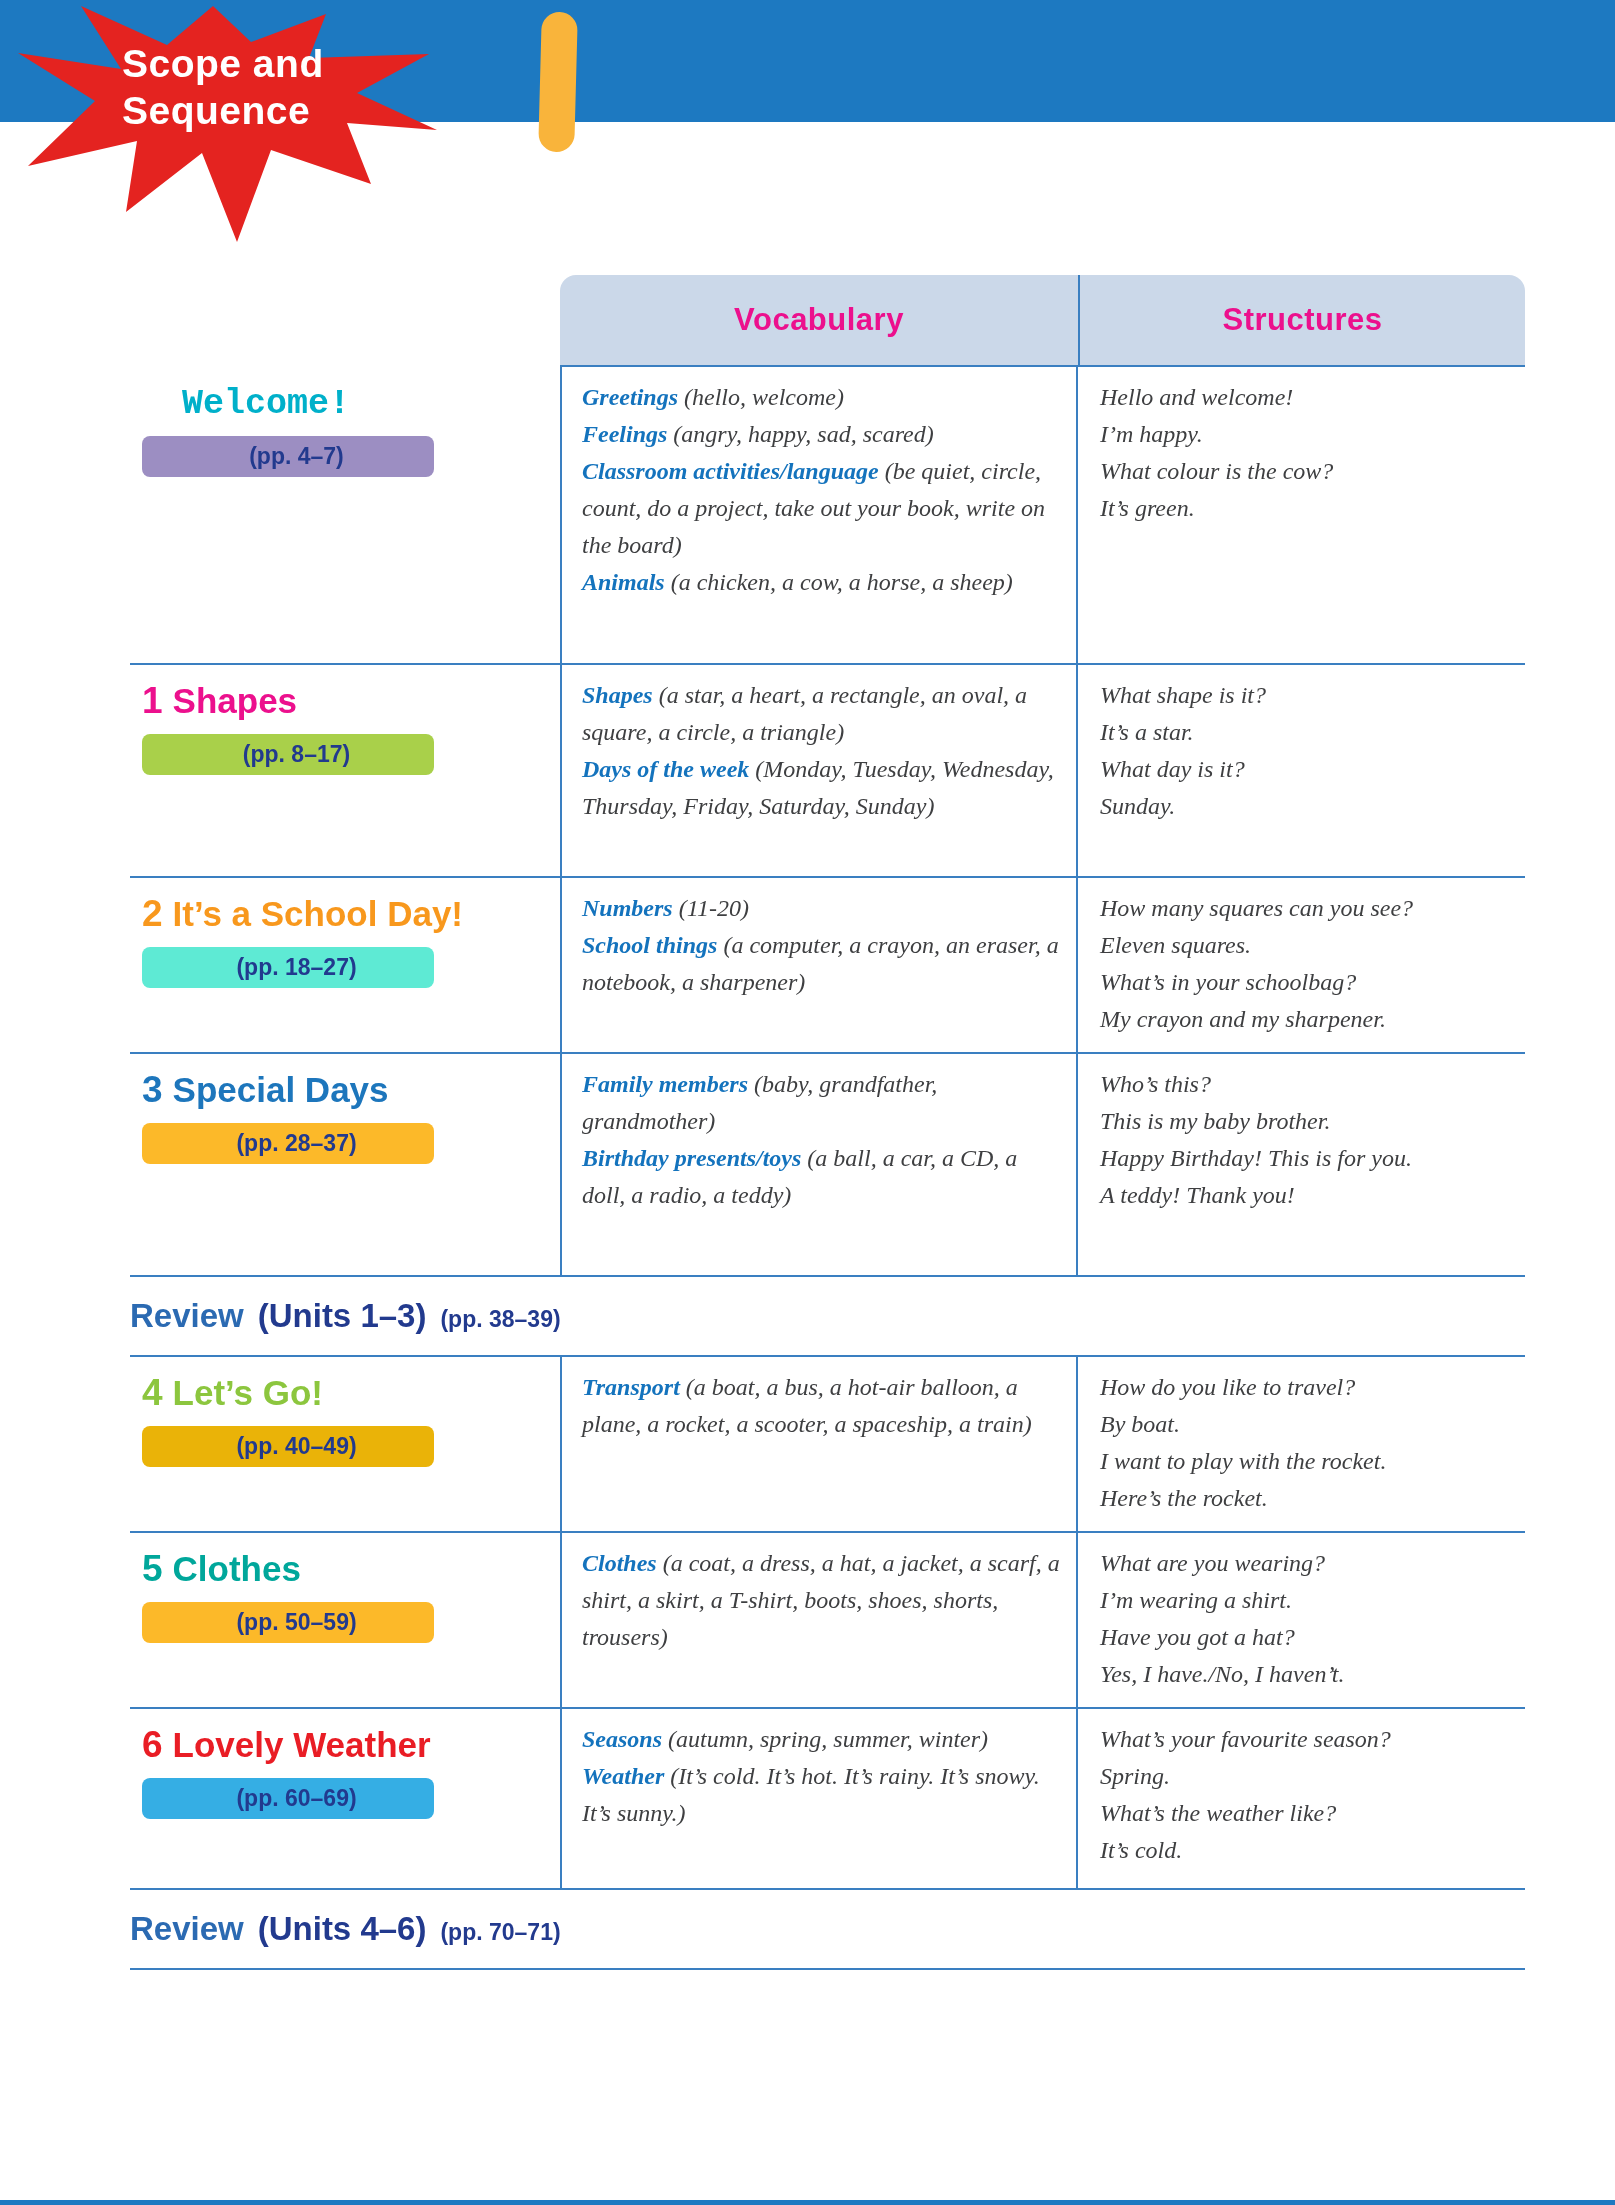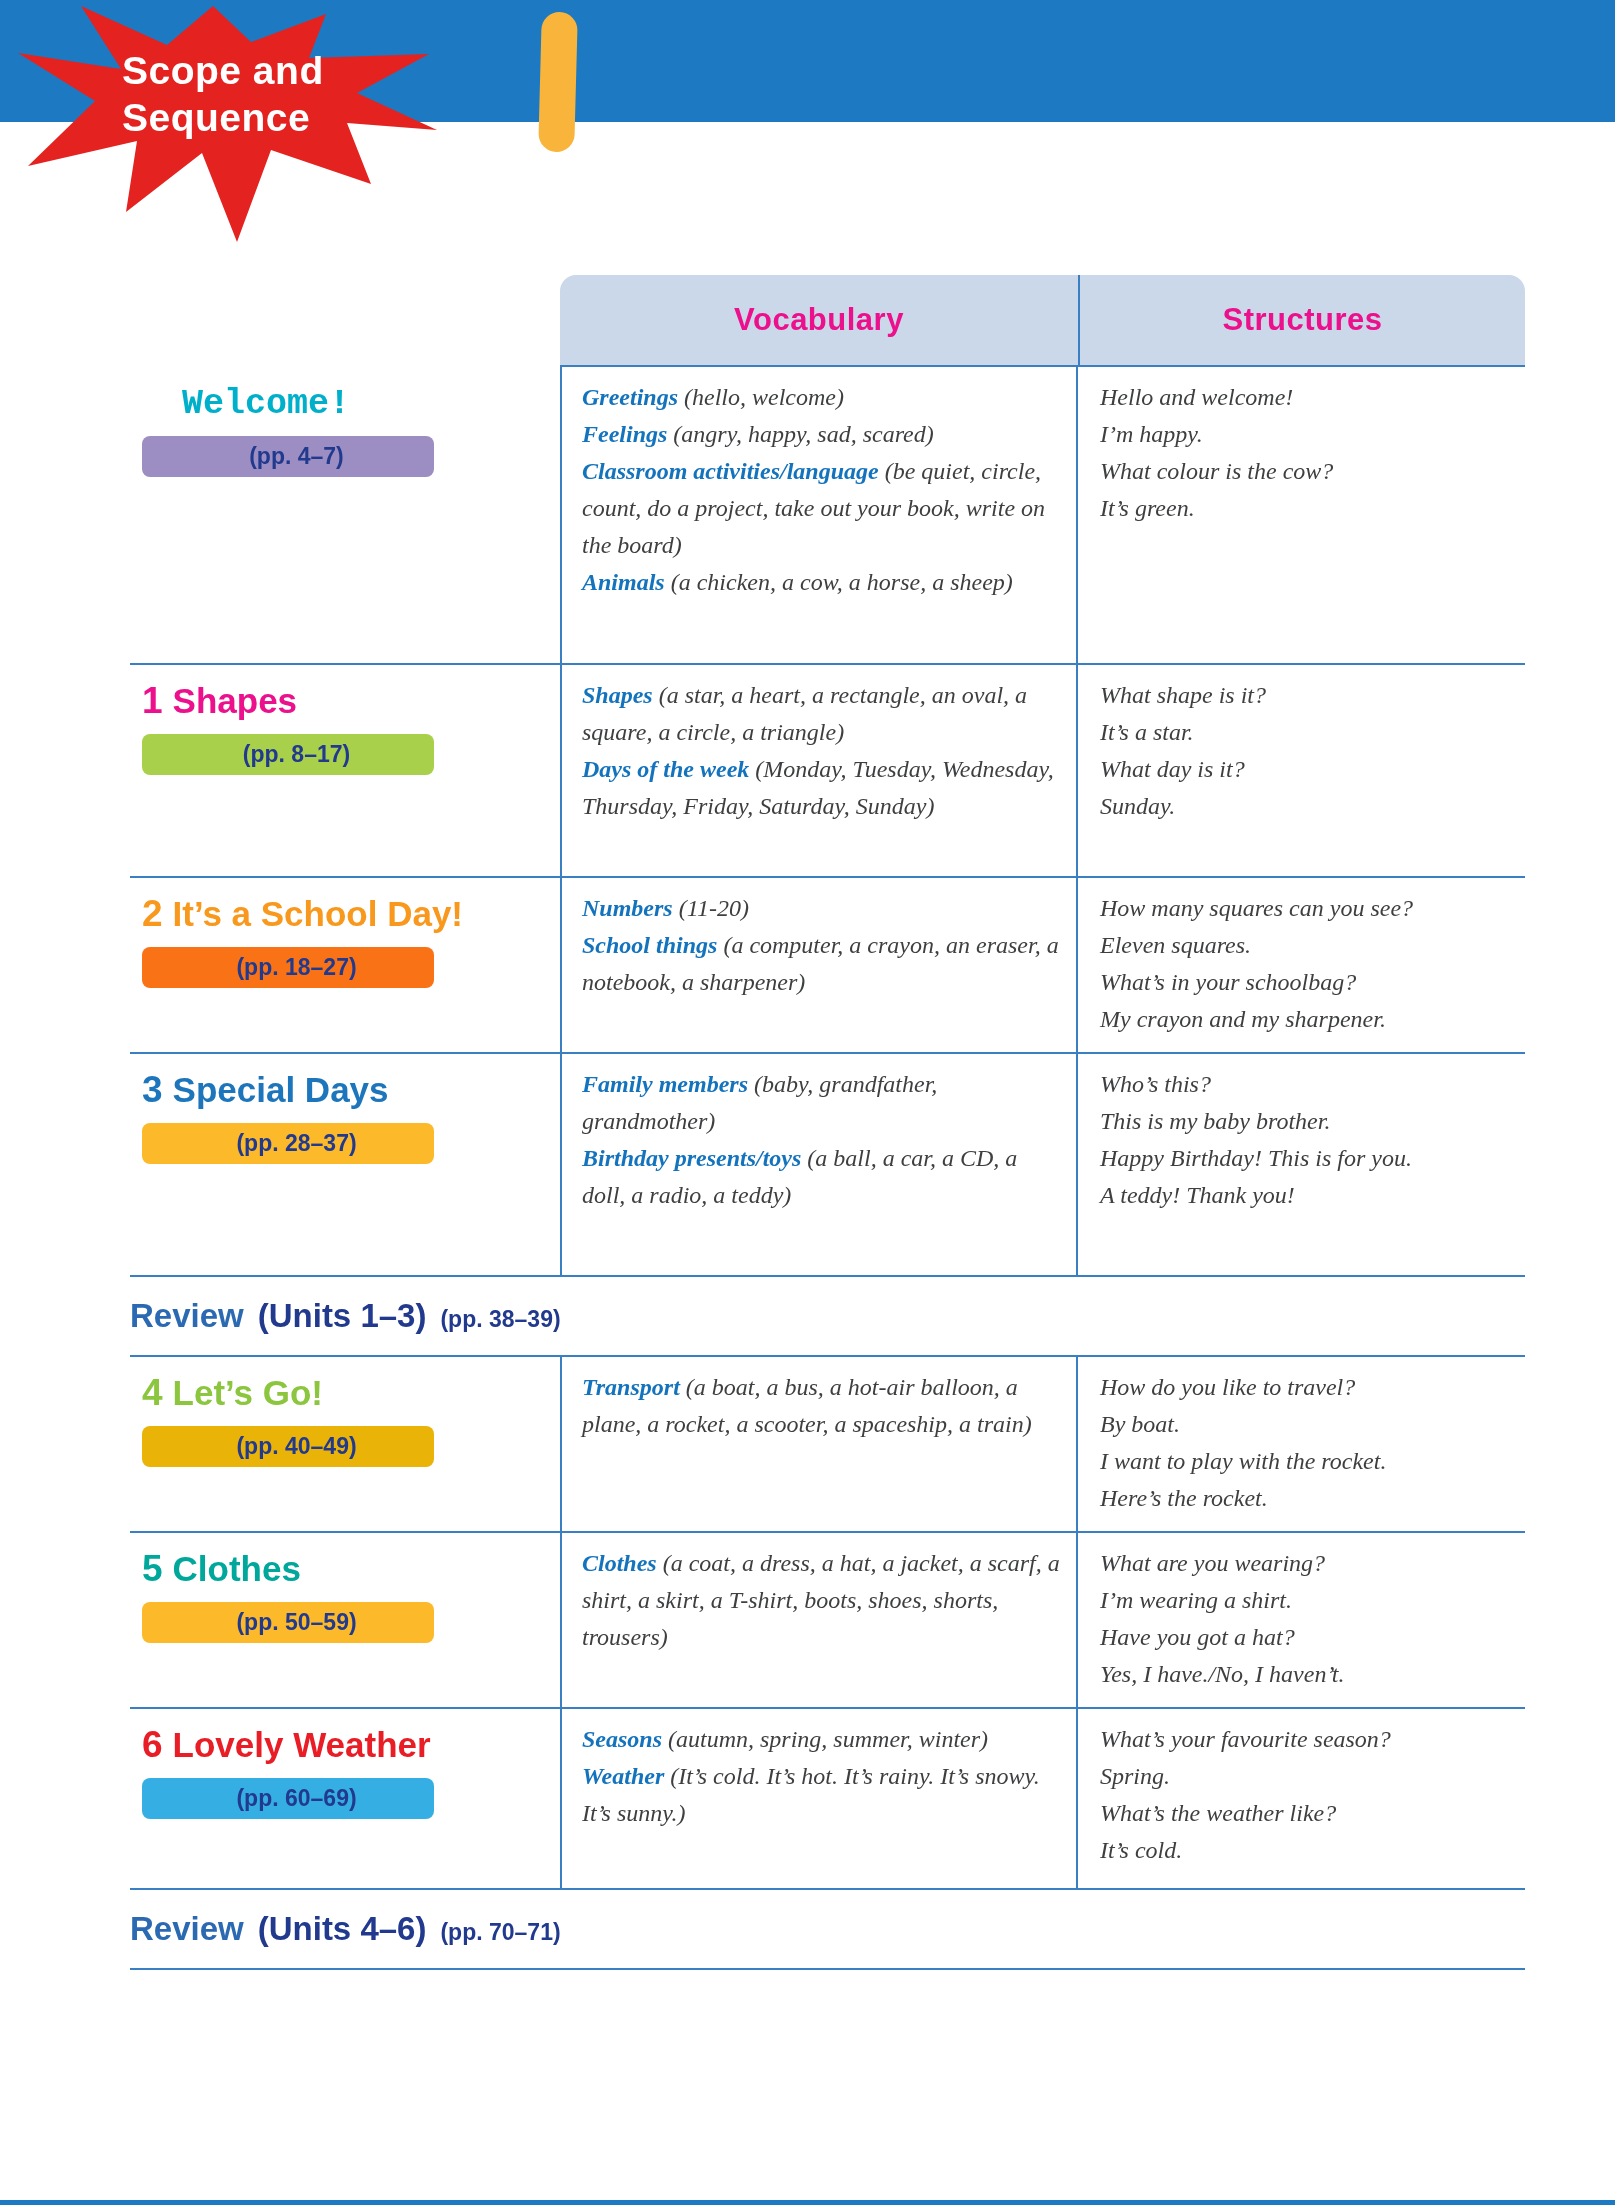--- a/index.html
+++ b/index.html
@@ -11,21 +11,21 @@
     margin: 0 auto;
     background: #ffffff;
     overflow: hidden;
     font-family: "Liberation Sans", sans-serif;
   }
 
   
   .banner { position: relative; height: 122px; background: #1d79c1; }
   .splat { position: absolute; top: 0; left: 8px; width: 445px; height: 255px; overflow: visible; }
   .banner-title {
-    position: absolute; top: 48px; left: 122px; z-index: 3;
+    position: absolute; top: 41px; left: 122px; z-index: 3;
     color: #ffffff; font-size: 39px; font-weight: bold;
     line-height: 1.2; white-space: pre-line; letter-spacing: .5px;
   }
   .stripe {
     position: absolute; top: 12px; left: 540px; width: 36px; height: 140px;
     background: #f9b43b; border-radius: 18px; transform: rotate(1.5deg);
   }
 
   
   .content { padding: 0 90px 0 130px; }
@@ -64,21 +64,21 @@
   .vocab-cell {
     border-left: 2px solid #3a7fc1; border-right: 2px solid #3a7fc1;
     padding: 12px 16px 14px 20px;
   }
   .struct-cell { padding: 12px 12px 14px 22px; white-space: pre-line; }
   .v-term { color: #1473bd; font-weight: bold; }
 
   
   .u0 { min-height: 298px; } .u0 .unit-title { color: #00b0ca; padding-left: 40px; font-family: Liberation Mono, monospace; } .u0 .page-bar { background: #9c8ec2; }
   .u1 { min-height: 213px; } .u1 .unit-title { color: #ec108d; } .u1 .page-bar { background: #a9d04a; }
-  .u2 { min-height: 175px; } .u2 .unit-title { color: #f8981d; } .u2 .page-bar { background: #f97316; }
+  .u2 { min-height: 175px; } .u2 .unit-title { color: #f8981d; } .u2 .page-bar { background: #5eead4; }
   .u3 { min-height: 223px; } .u3 .unit-title { color: #1d76bc; } .u3 .page-bar { background: #fcb929; }
   .u4 { min-height: 175px; } .u4 .unit-title { color: #8cc63e; } .u4 .page-bar { background: #eab308; }
   .u5 { min-height: 173px; } .u5 .unit-title { color: #00a79b; } .u5 .page-bar { background: #fcb929; }
   .u6 { min-height: 181px; } .u6 .unit-title { color: #e91d25; } .u6 .page-bar { background: #35aee4; }
 
   
   .review-row {
     display: flex; align-items: center; gap: 14px; min-height: 80px;
     border-bottom: 2px solid #3a7fc1;
   }

